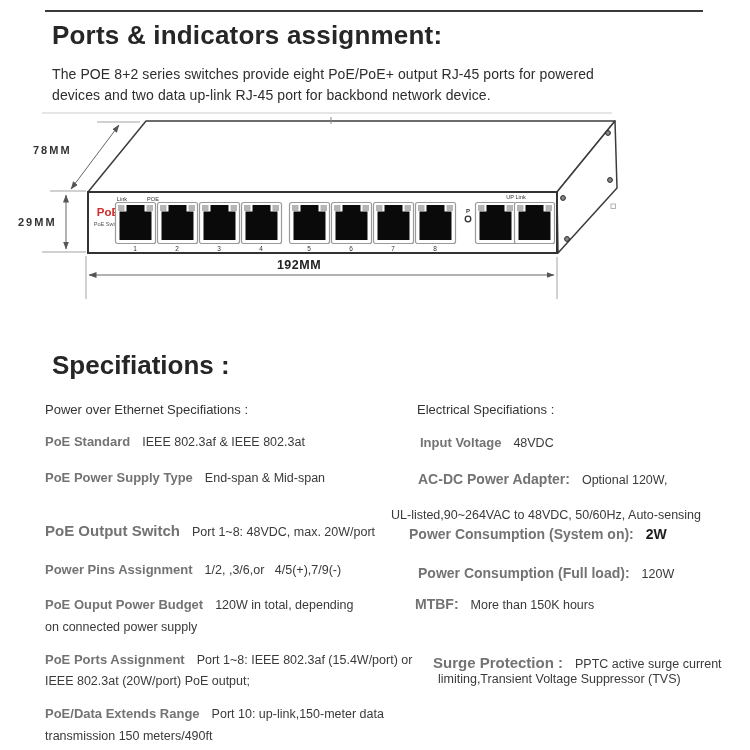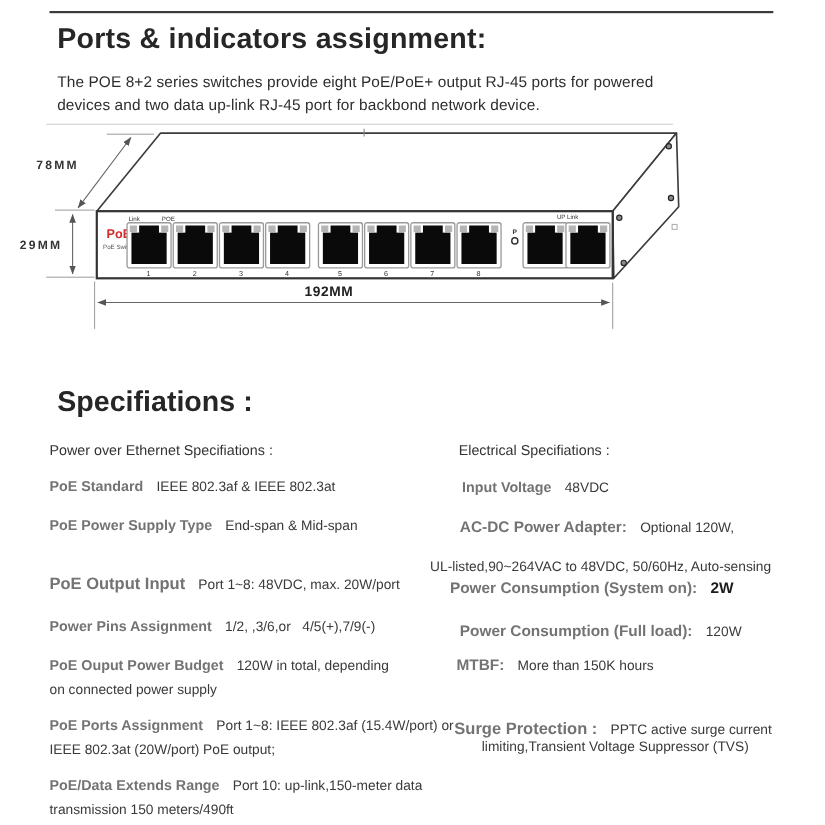--- a/index.html
+++ b/index.html
@@ -115,21 +115,21 @@
 
 <div class="abs col-title" style="left:45px;top:402px;">Power over Ethernet Specifiations :</div>
 
 <div class="row" style="left:45px;top:434px;">
   <span class="lbl">PoE Standard</span><span class="val">IEEE 802.3af &amp; IEEE 802.3at</span>
 </div>
 <div class="row" style="left:45px;top:470px;">
   <span class="lbl">PoE Power Supply Type</span><span class="val">End-span &amp; Mid-span</span>
 </div>
 <div class="row" style="left:45px;top:522px;">
-  <span class="lbl lbl-lg">PoE Output Input</span><span class="val">Port 1~8: 48VDC, max. 20W/port</span>
+  <span class="lbl lbl-lg">PoE Output Switch</span><span class="val">Port 1~8: 48VDC, max. 20W/port</span>
 </div>
 <div class="row" style="left:45px;top:562px;">
   <span class="lbl">Power Pins Assignment</span><span class="val">1/2, ,3/6,or   4/5(+),7/9(-)</span>
 </div>
 <div class="row" style="left:45px;top:597px;">
   <span class="lbl">PoE Ouput Power Budget</span><span class="val">120W in total, depending</span>
 </div>
 <div class="cont" style="left:45px;top:620px;">on connected power supply</div>
 <div class="row" style="left:45px;top:652px;">
   <span class="lbl">PoE Ports Assignment</span><span class="val">Port 1~8: IEEE 802.3af (15.4W/port) or</span>
@@ -151,16 +151,16 @@
 <div class="cont" style="left:391px;top:508px;">UL-listed,90~264VAC to 48VDC, 50/60Hz, Auto-sensing</div>
 <div class="row" style="left:409px;top:526px;">
   <span class="lbl lbl-md">Power Consumption (System on):</span><span class="valb">2W</span>
 </div>
 <div class="row" style="left:418px;top:565px;">
   <span class="lbl lbl-md">Power Consumption (Full load):</span><span class="val">120W</span>
 </div>
 <div class="row" style="left:415px;top:596px;">
   <span class="lbl lbl-md">MTBF:</span><span class="val">More than 150K hours</span>
 </div>
-<div class="row" style="left:413px;top:654px;">
+<div class="row" style="left:433px;top:654px;">
   <span class="lbl lbl-lg">Surge Protection :</span><span class="val">PPTC active surge current</span>
 </div>
 <div class="cont" style="left:438px;top:672px;">limiting,Transient Voltage Suppressor (TVS)</div>
 
 </body></html>

